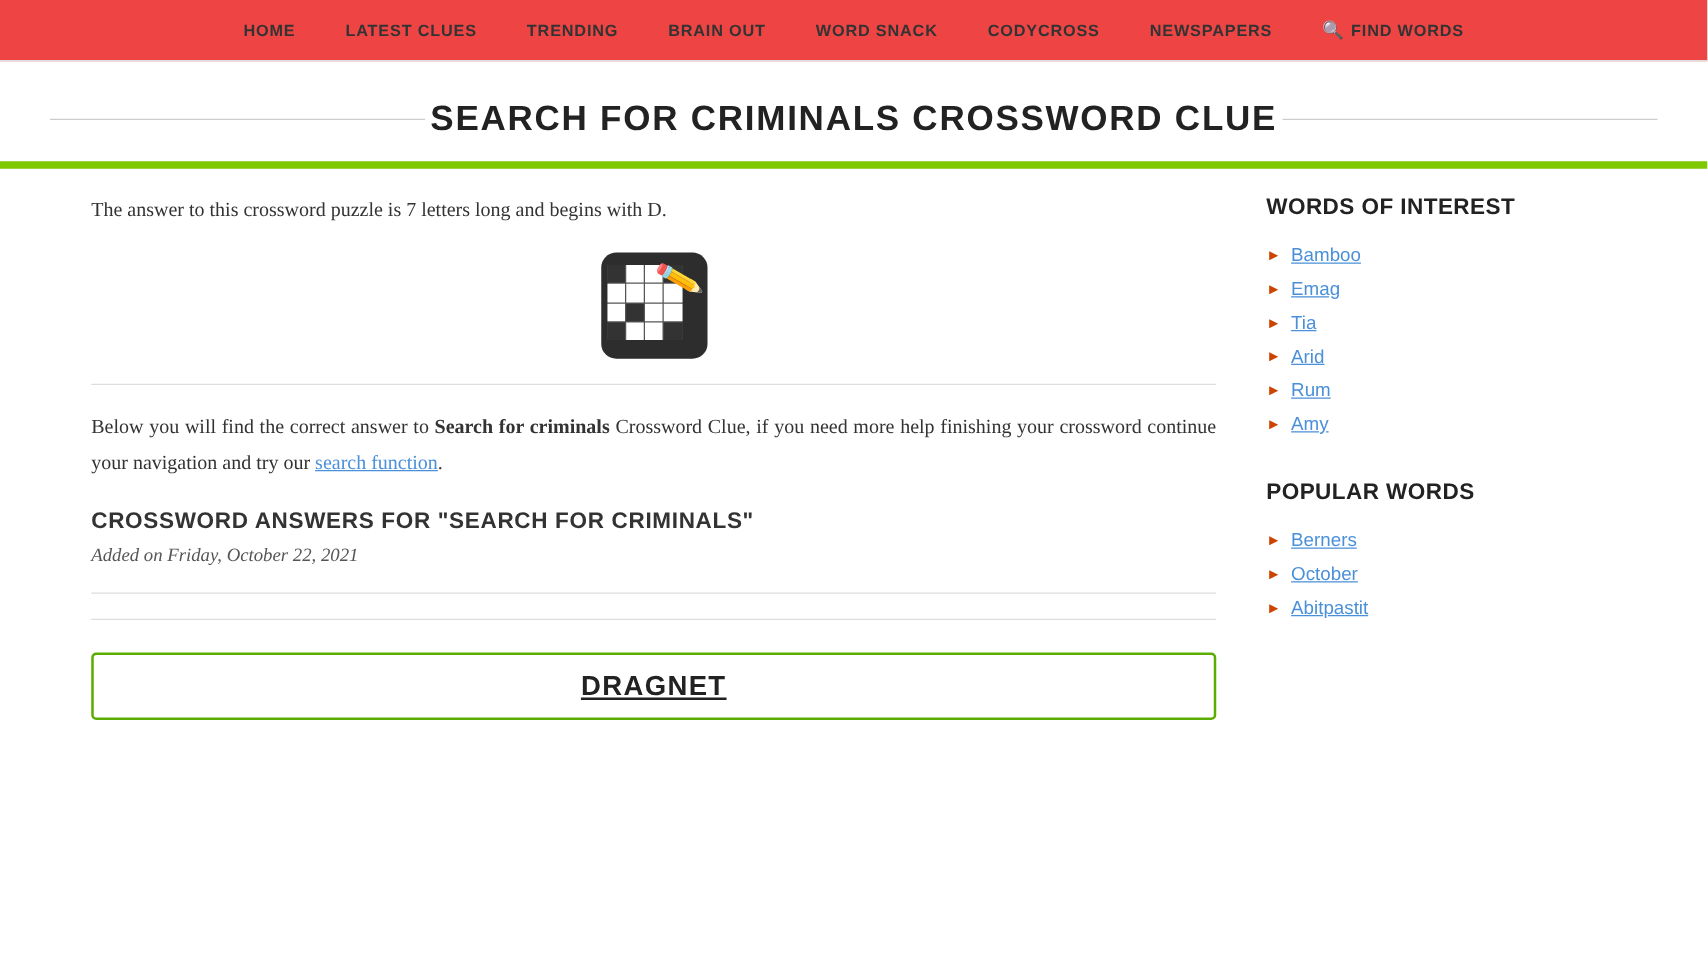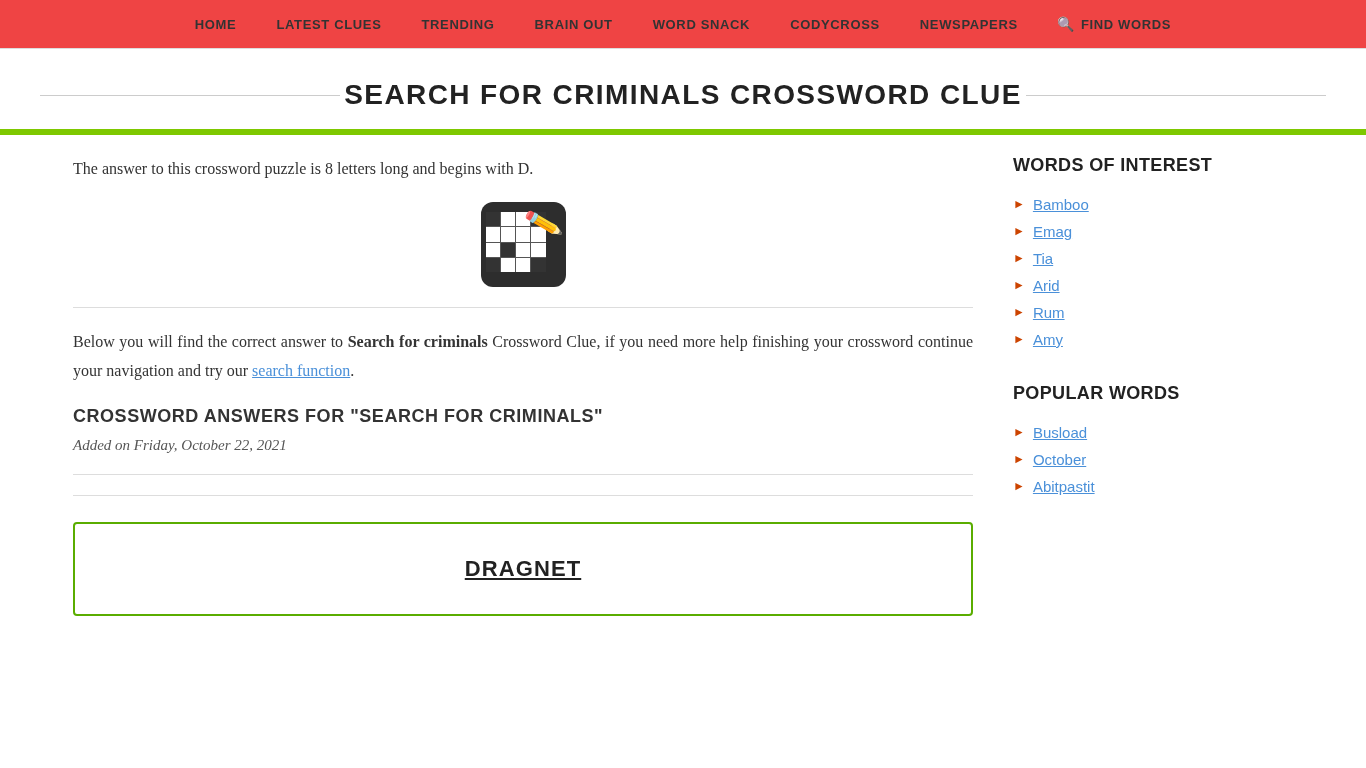--- a/index.html
+++ b/index.html
@@ -169,21 +169,21 @@
       font-style: italic;
       color: #555;
       font-size: 15px;
       text-align: left;
       margin-bottom: 10px;
     }
 
     .answer-box {
       border: 2px solid #5aad00;
       border-radius: 4px;
-      padding: 32px;
+      padding: 12px;
       text-align: center;
       margin-top: 26px;
     }
     .answer-word {
       font-family: Arial, sans-serif;
       font-size: 22px;
       font-weight: 900;
       text-decoration: underline;
       color: #222;
       letter-spacing: 0.05em;
@@ -253,21 +253,21 @@
     <div class="line"></div>
   </div>
 </div>
 
 <div class="green-bar"></div>
 
 <div class="main-container">
 
   <div class="content-area">
 
-    <p class="intro-text">The answer to this crossword puzzle is 8 letters long and begins with D.</p>
+    <p class="intro-text">The answer to this crossword puzzle is 7 letters long and begins with D.</p>
 
     <div class="crossword-image">
       <div class="crossword-img-box">
         <div class="crossword-grid">
           <div class="cell black"></div>
           <div class="cell"></div>
           <div class="cell"></div>
           <div class="cell black"></div>
           <div class="cell"></div>
           <div class="cell"></div>
@@ -337,21 +337,21 @@
           <a href="#">Amy</a>
         </li>
       </ul>
     </div>
 
     <div class="sidebar-section">
       <h3 class="sidebar-title">POPULAR WORDS</h3>
       <ul class="sidebar-list">
         <li>
           <span class="arrow-icon">►</span>
-          <a href="#">Busload</a>
+          <a href="#">Berners</a>
         </li>
         <li>
           <span class="arrow-icon">►</span>
           <a href="#">October</a>
         </li>
         <li>
           <span class="arrow-icon">►</span>
           <a href="#">Abitpastit</a>
         </li>
       </ul>

